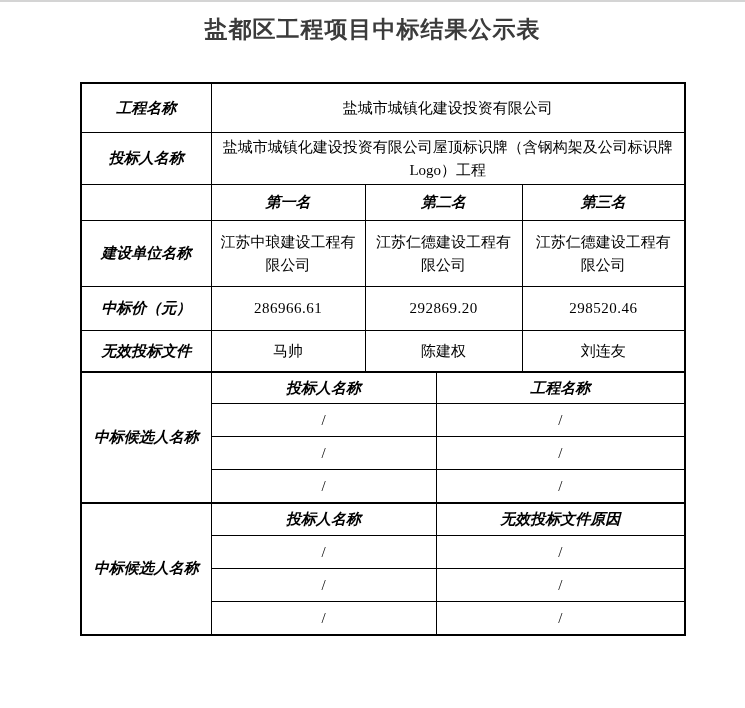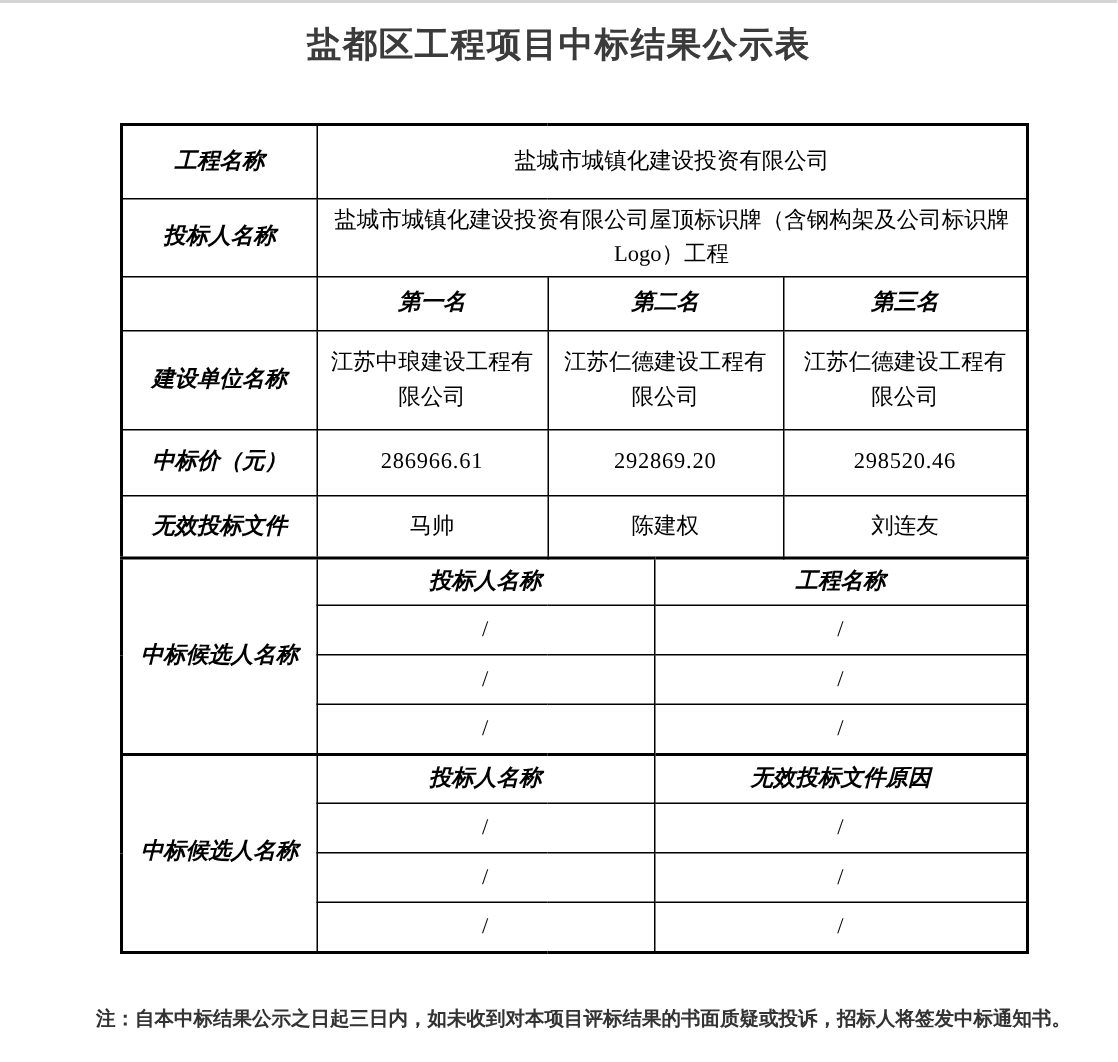--- a/index.html
+++ b/index.html
@@ -148,14 +148,13 @@
         <td class="slash" colspan="2">/</td>
         <td class="slash" colspan="2">/</td>
       </tr>
       <tr style="height:33px">
         <td class="slash" colspan="2">/</td>
         <td class="slash" colspan="2">/</td>
       </tr>
     </tbody>
   </table>
 
-  <div class="footer-note">注：自本中标结果公示之日起三日内，如未收到对本项目评标结果的书面质疑或投诉，招标人将签发中标通知书。</div>
 </div>
 
 </body></html>

